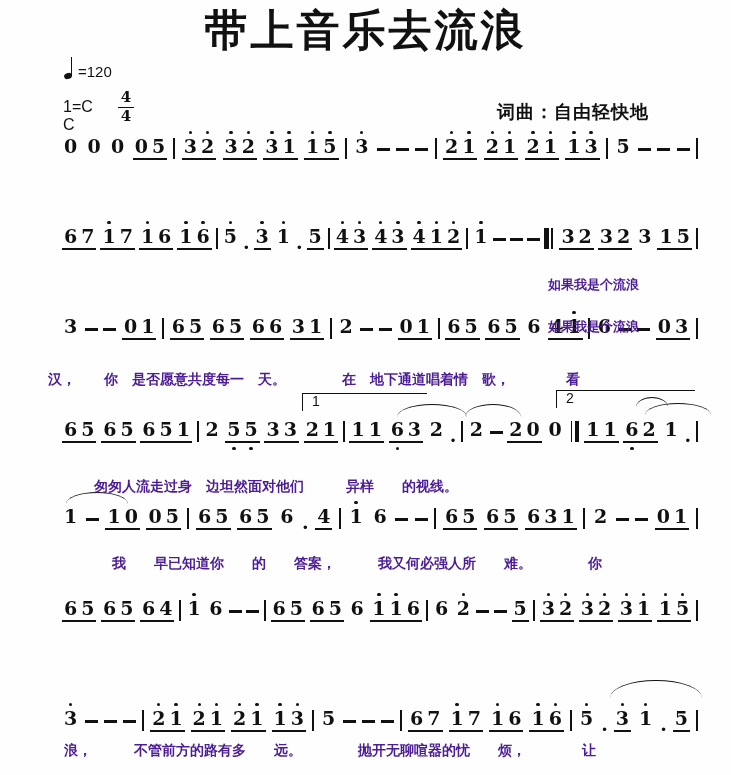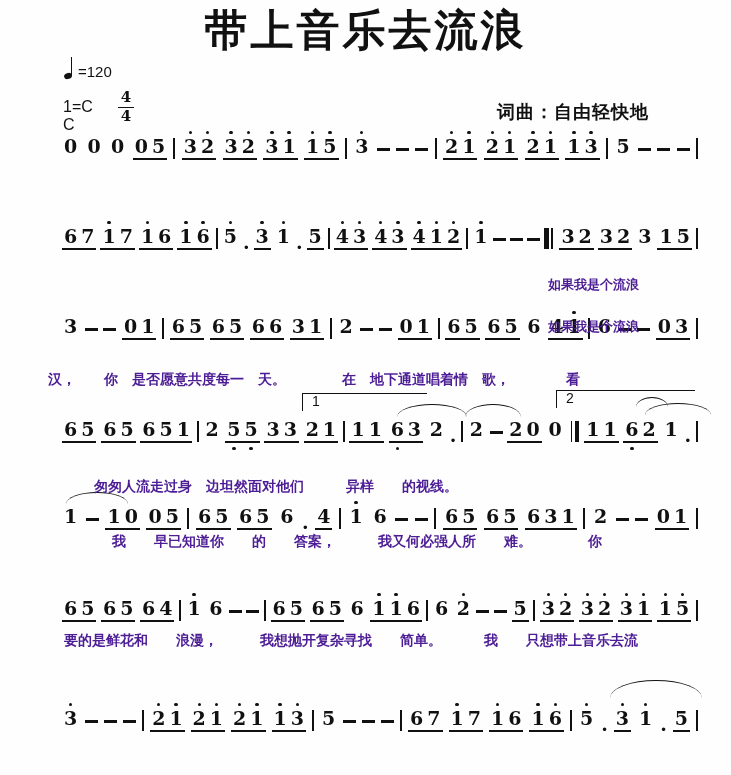--- a/index.html
+++ b/index.html
@@ -58,21 +58,21 @@
   .s3{left:636px;top:397px;width:32px;height:9px;}
   .s4{left:645px;top:403px;width:66px;height:11px;}
   .s5{left:66px;top:492px;width:62px;height:11px;}
   .s6{left:610px;top:680px;width:92px;height:17px;}
 
   
   .lyr{position:absolute;color:#4c1d95;font-size:14px;line-height:15.5px;font-weight:bold;white-space:pre;}
   .lyr2{left:548px;top:250px;font-size:13px;line-height:14px;}
   .lyr3{left:48px;top:341px;}
   .lyr4{left:62px;top:448px;margin-left:32px;}
-  .lyr5{left:112px;top:534px;}
+  .lyr5{left:112px;top:556px;}
   .lyr6{left:64px;top:633px;}
   .lyr7{left:64px;top:743px;}
 
   .watermark{position:absolute;left:592px;top:726px;color:#cecece;
              font-family:"Liberation Sans",sans-serif;font-weight:bold;font-size:31px;letter-spacing:1px;}
 </style>
 </head>
 <body>
 
 <div class="page">
@@ -591,15 +591,15 @@
     <div>如果我是个流浪</div>
     <div>如果我是个流浪</div>
   </div>
   <div class="lyr lyr3">
     <div>汉，　　你　是否愿意共度每一　天。　　　　在　地下通道唱着情　歌，　　　　看</div>
   </div>
   <div class="lyr lyr4">
     <div>匆匆人流走过身　边坦然面对他们　　　异样　　的视线。</div>
   </div>
   <div class="lyr lyr5">我　　早已知道你　　的　　答案，　　　我又何必强人所　　难。　　　　你</div>
-  <div class="lyr lyr6">要的是鲜花和　　浪漫，　　　我想抛开复杂寻找　　简单。　　　我　　只想带上音乐去流</div>
+  <div class="lyr lyr7">浪，　　　不管前方的路有多　　远。　　　　抛开无聊喧器的忧　　烦，　　　　让</div>
 
 </div>
 
 </body></html>

